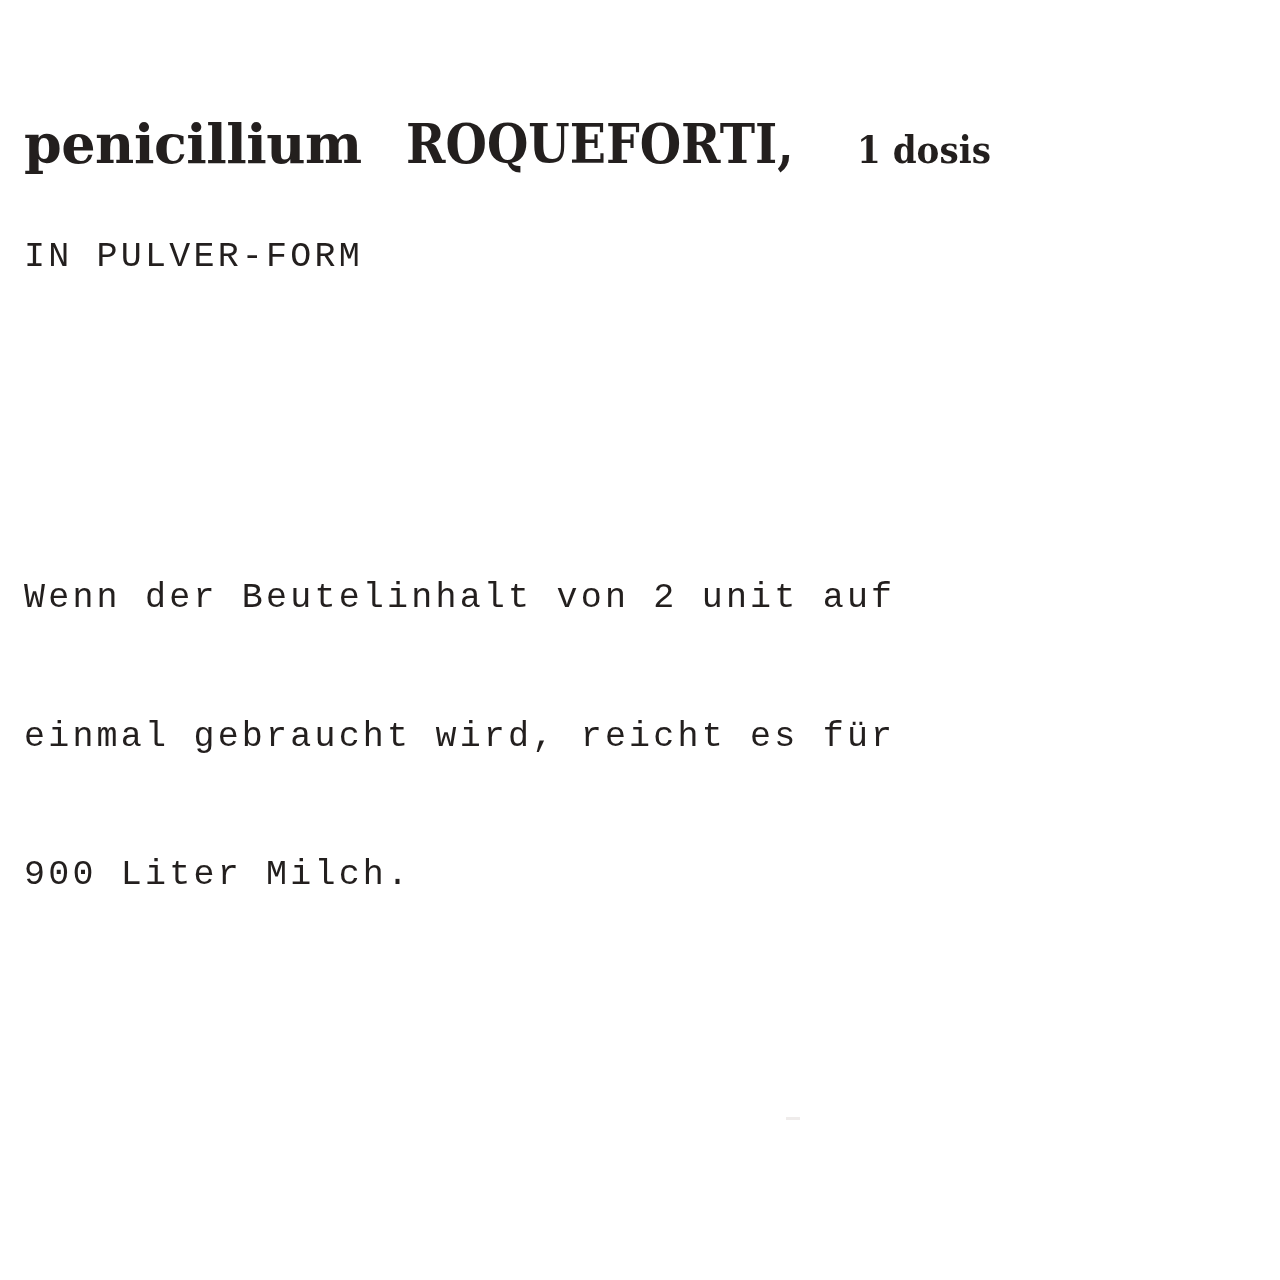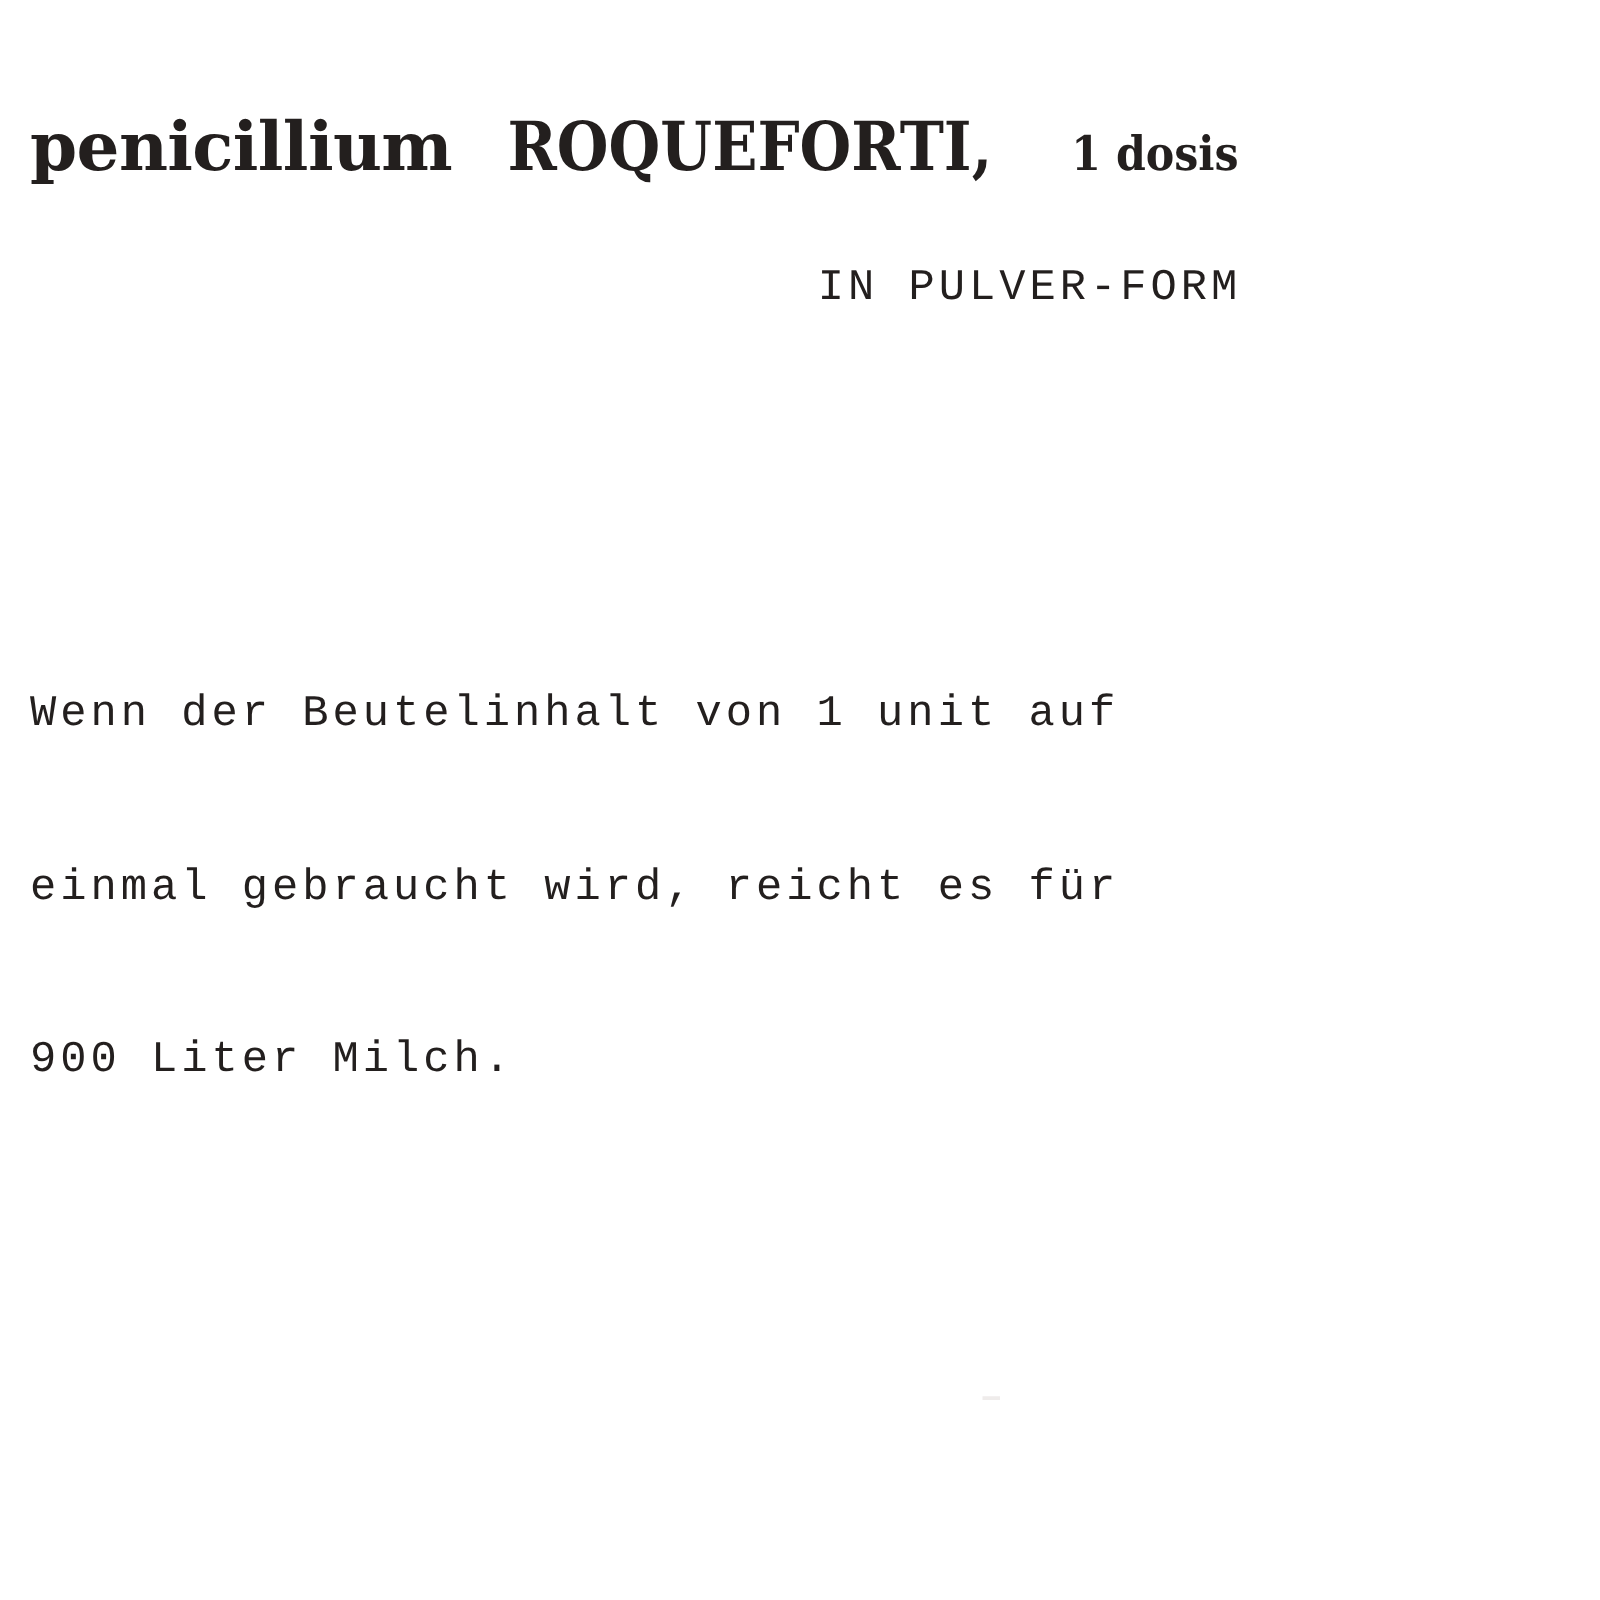--- a/index.html
+++ b/index.html
@@ -14,21 +14,21 @@
     color: #231f1e;
     overflow: hidden;
   }
   .label {
     position: absolute;
     left: 0;
     top: 0;
     width: 1033px;
     height: 1280px;
     box-sizing: border-box;
-    padding: 85px 40px 0 24px;
+    padding: 112px 40px 0 24px;
   }
 
   
   .title-line {
     display: flex;
     align-items: baseline;
     white-space: nowrap;
     margin-bottom: 58px;
   }
   .title-genus {
@@ -62,21 +62,20 @@
   .mono {
     font-family: "Liberation Mono", monospace;
     font-size: 35px;
     letter-spacing: 3.2px;
     line-height: 1.32;
     color: #231f1e;
     white-space: pre-wrap;
   }
   .form-line {
     margin-bottom: 62px;
-    text-align: right;
   }
   .para {
     margin-bottom: 48px;
   }
   .para .ln {
     display: block;
   }
 
   
   .speck {
@@ -98,19 +97,19 @@
     <span class="title-species">ROQUEFORTI,</span>
     <span class="title-dose">1 dosis</span>
   </div>
 
   <div class="mono form-line">IN PULVER-FORM</div>
 
   <div class="mono para">
   </div>
 
   <div class="mono para">
-    <span class="ln">Wenn der Beutelinhalt von 1 unit auf</span>
+    <span class="ln">Wenn der Beutelinhalt von 2 unit auf</span>
     <span class="ln">einmal gebraucht wird, reicht es für</span>
     <span class="ln">900 Liter Milch.</span>
   </div>
 
   <div class="speck"></div>
 </div>
 
 </body></html>

